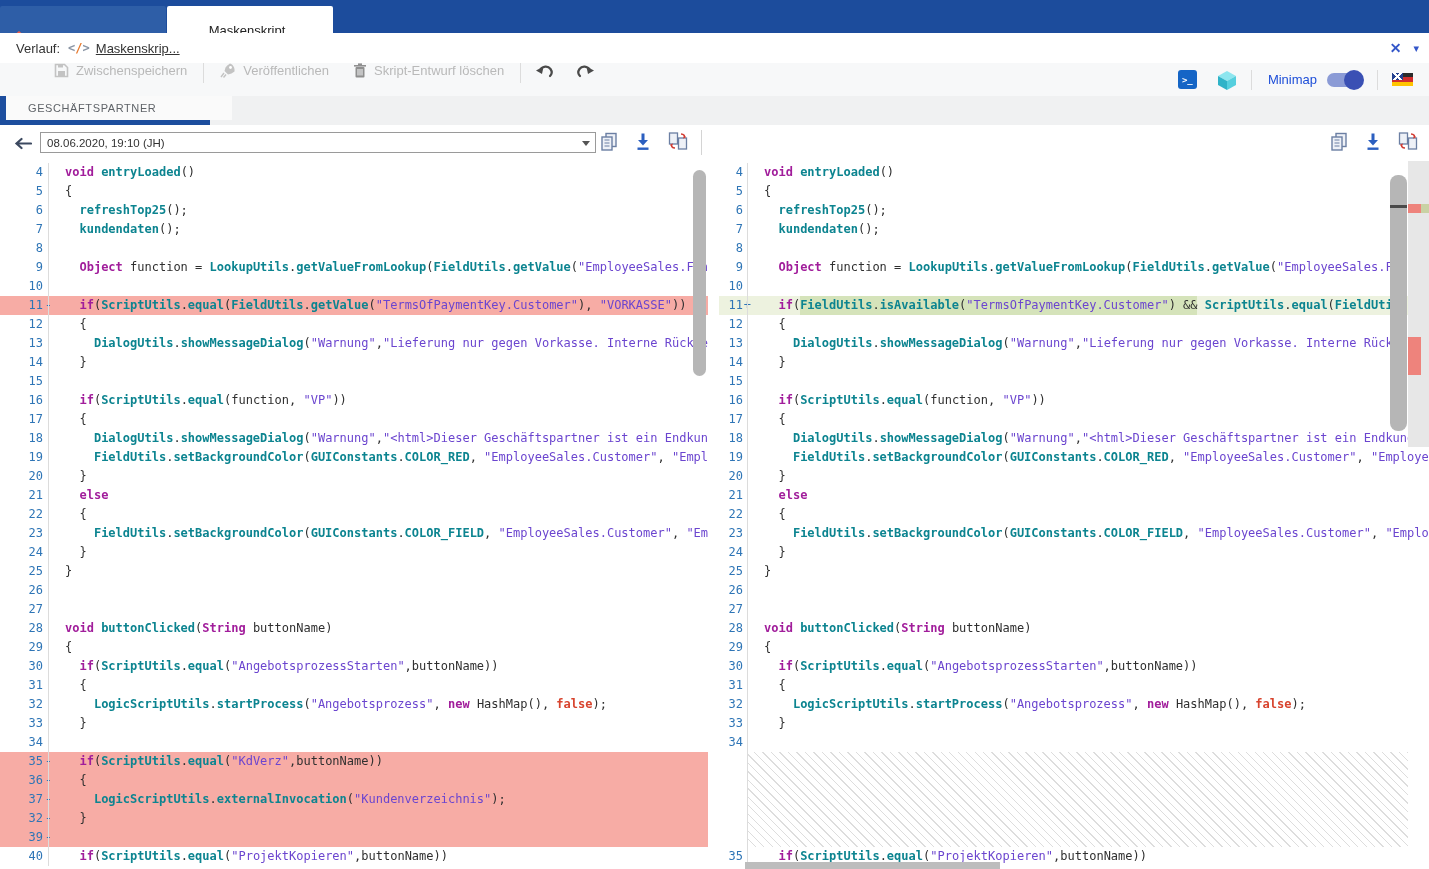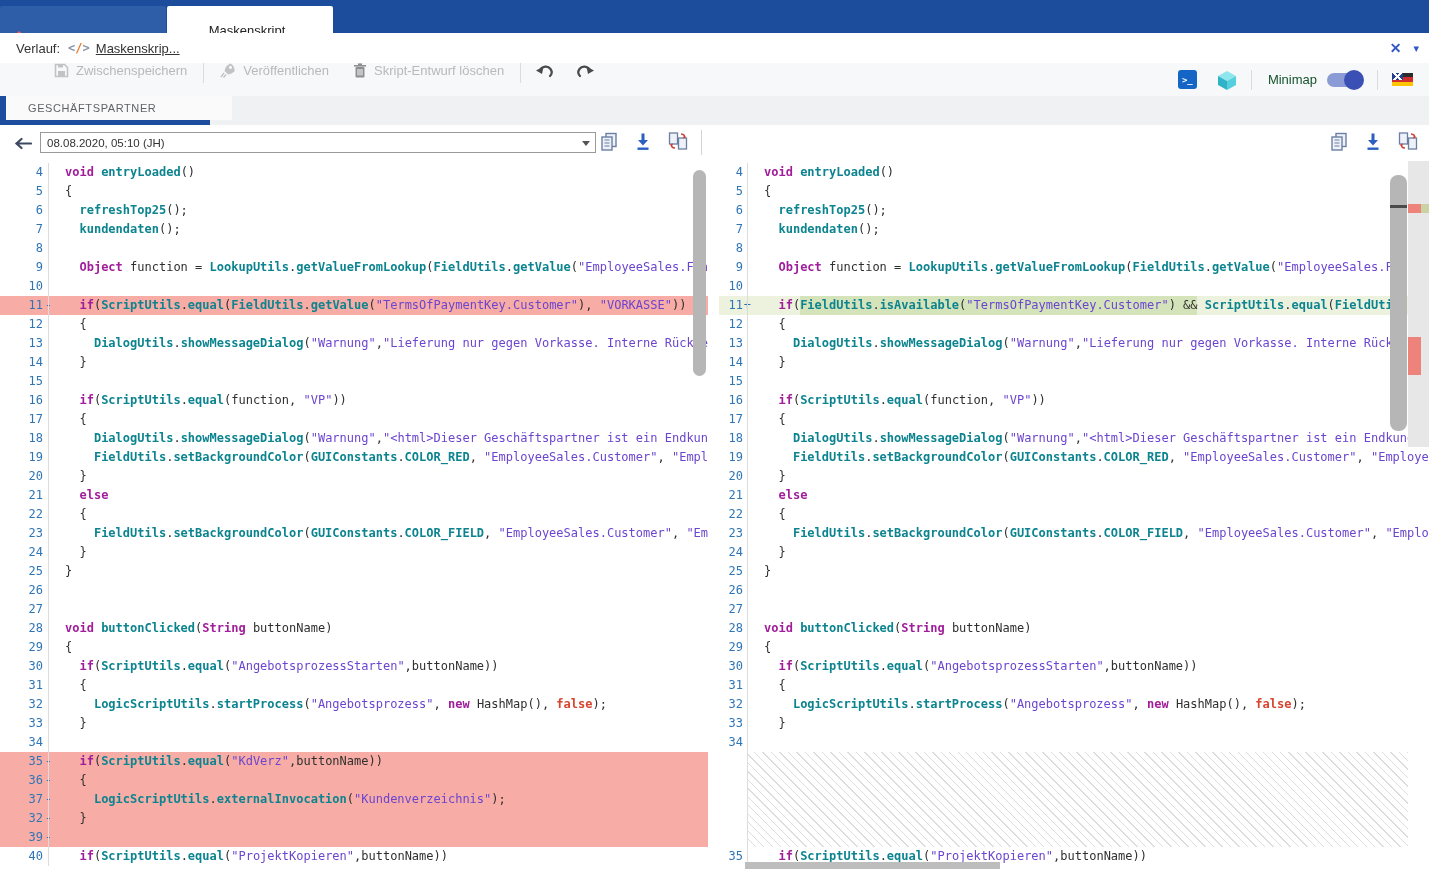--- a/index.html
+++ b/index.html
@@ -27,21 +27,21 @@
   .toolbar{position:absolute;left:0;top:63px;width:100%;height:33px;background:#f7f8f9;
            border-bottom:1px solid #e2e2e2;display:flex;align-items:flex-start;font-size:13px;padding-left:42px;}
   .tbtn{display:flex;align-items:center;gap:7px;color:#b9b9b9;margin:0 12px;cursor:default;white-space:nowrap;}
   .tdiv{width:1px;height:20px;background:#dcdcdc;margin:0 4px;}
   .iconbtn{margin:0 10px;cursor:pointer;display:flex;align-items:center;}
   .tb-right{position:absolute;right:8px;top:0;height:33px;display:flex;align-items:center;}
   .consoleicon{width:19px;height:19px;background:#1565c6;border-radius:3px;color:#fff;
                font-size:9px;font-weight:bold;display:flex;align-items:center;justify-content:center;
                font-family:"DejaVu Sans Mono",monospace;}
   .minimap-wrap{display:flex;align-items:center;gap:10px;margin:0 12px;}
-  .minimap-lbl{color:#14532d;}
+  .minimap-lbl{color:#1d4ed8;}
   .toggle{width:34px;height:14px;border-radius:7px;background:#8b9bd6;position:relative;cursor:pointer;}
   .toggle .knob{position:absolute;right:-3px;top:-3px;width:20px;height:20px;border-radius:50%;background:#3a50b4;}
   .flag{width:21px;height:14px;position:relative;cursor:pointer;flex:none;}
   .flag .s1{position:absolute;left:0;top:0;width:100%;height:34%;background:#2b2b2b;}
   .flag .s2{position:absolute;left:0;top:34%;width:100%;height:33%;background:#d22d2d;}
   .flag .s3{position:absolute;left:0;top:67%;width:100%;height:33%;background:#ffc400;}
   .flag .uk{position:absolute;left:0;top:0;width:11px;height:7px;background:#23408f;
             background-image:linear-gradient(45deg,transparent 44%,#fff 44%,#fff 56%,transparent 56%),
                              linear-gradient(-45deg,transparent 44%,#fff 44%,#fff 56%,transparent 56%);}
   
@@ -221,21 +221,21 @@
     <div class="stab-underline"></div>
   </div>
 
   <div class="versionrow">
     <div class="backarrow">
       <svg width="18" height="13" viewBox="0 0 18 13">
           <path d="M17 6.5 H3 M7.5 2 L2.5 6.5 L7.5 11" stroke="#3c4960" stroke-width="2.2" fill="none" stroke-linecap="round"></path>
         </svg>
     </div>
     <div class="vselect vsel-left">
-      <span>08.08.2020, 05:10 (JH)</span>
+      <span>08.06.2020, 19:10 (JH)</span>
       <div class="vcaret"></div>
     </div>
     <div class="vicons vicons-left">
       <span class="vic">
         <svg width="18" height="19" viewBox="0 0 18 19">
             <rect x="6" y="1.5" width="10" height="13" fill="#eef1f7" stroke="#6b7fa3" stroke-width="1.4"></rect>
             <rect x="2" y="5" width="10" height="13" fill="#eef1f7" stroke="#6b7fa3" stroke-width="1.4"></rect>
             <path d="M4.5 8 H9.5 M4.5 11 H9.5 M4.5 14 H9.5" stroke="#6b7fa3" stroke-width="1"></path>
           </svg>
       </span>

